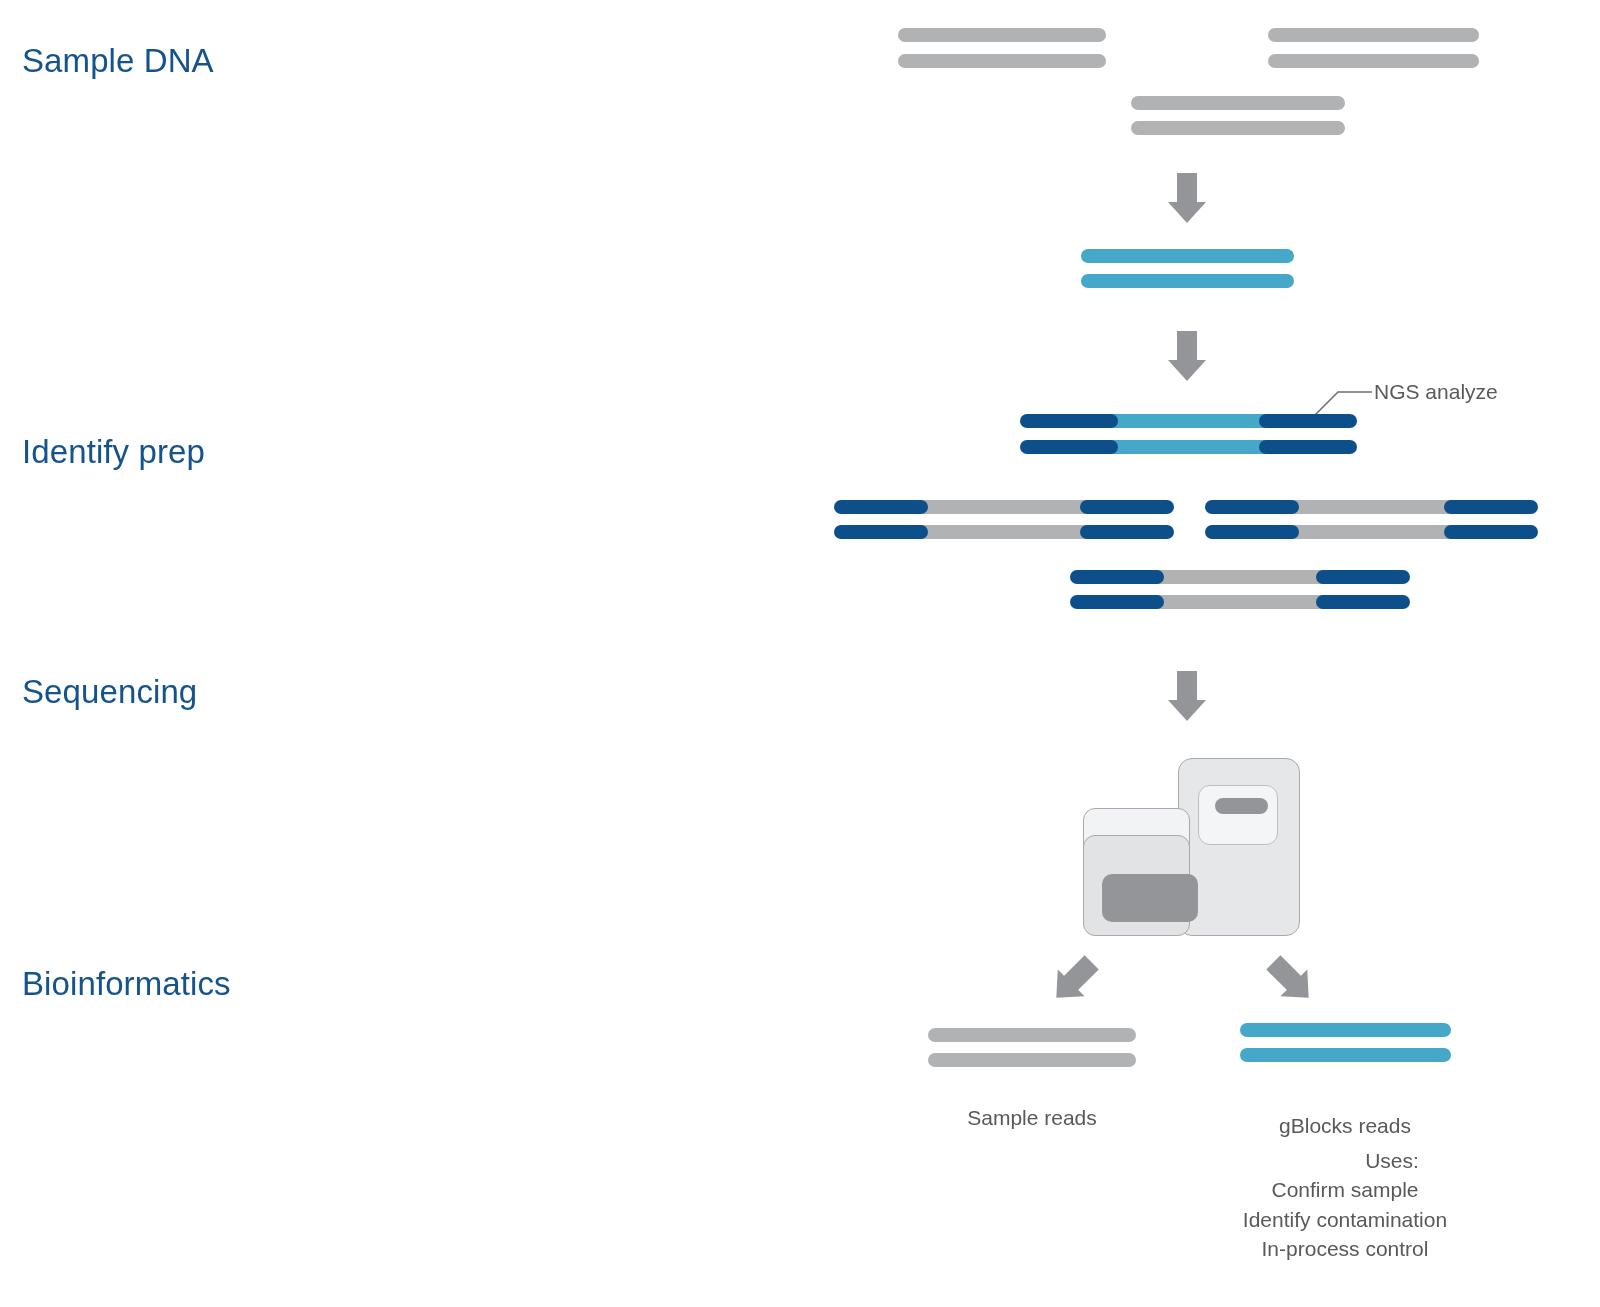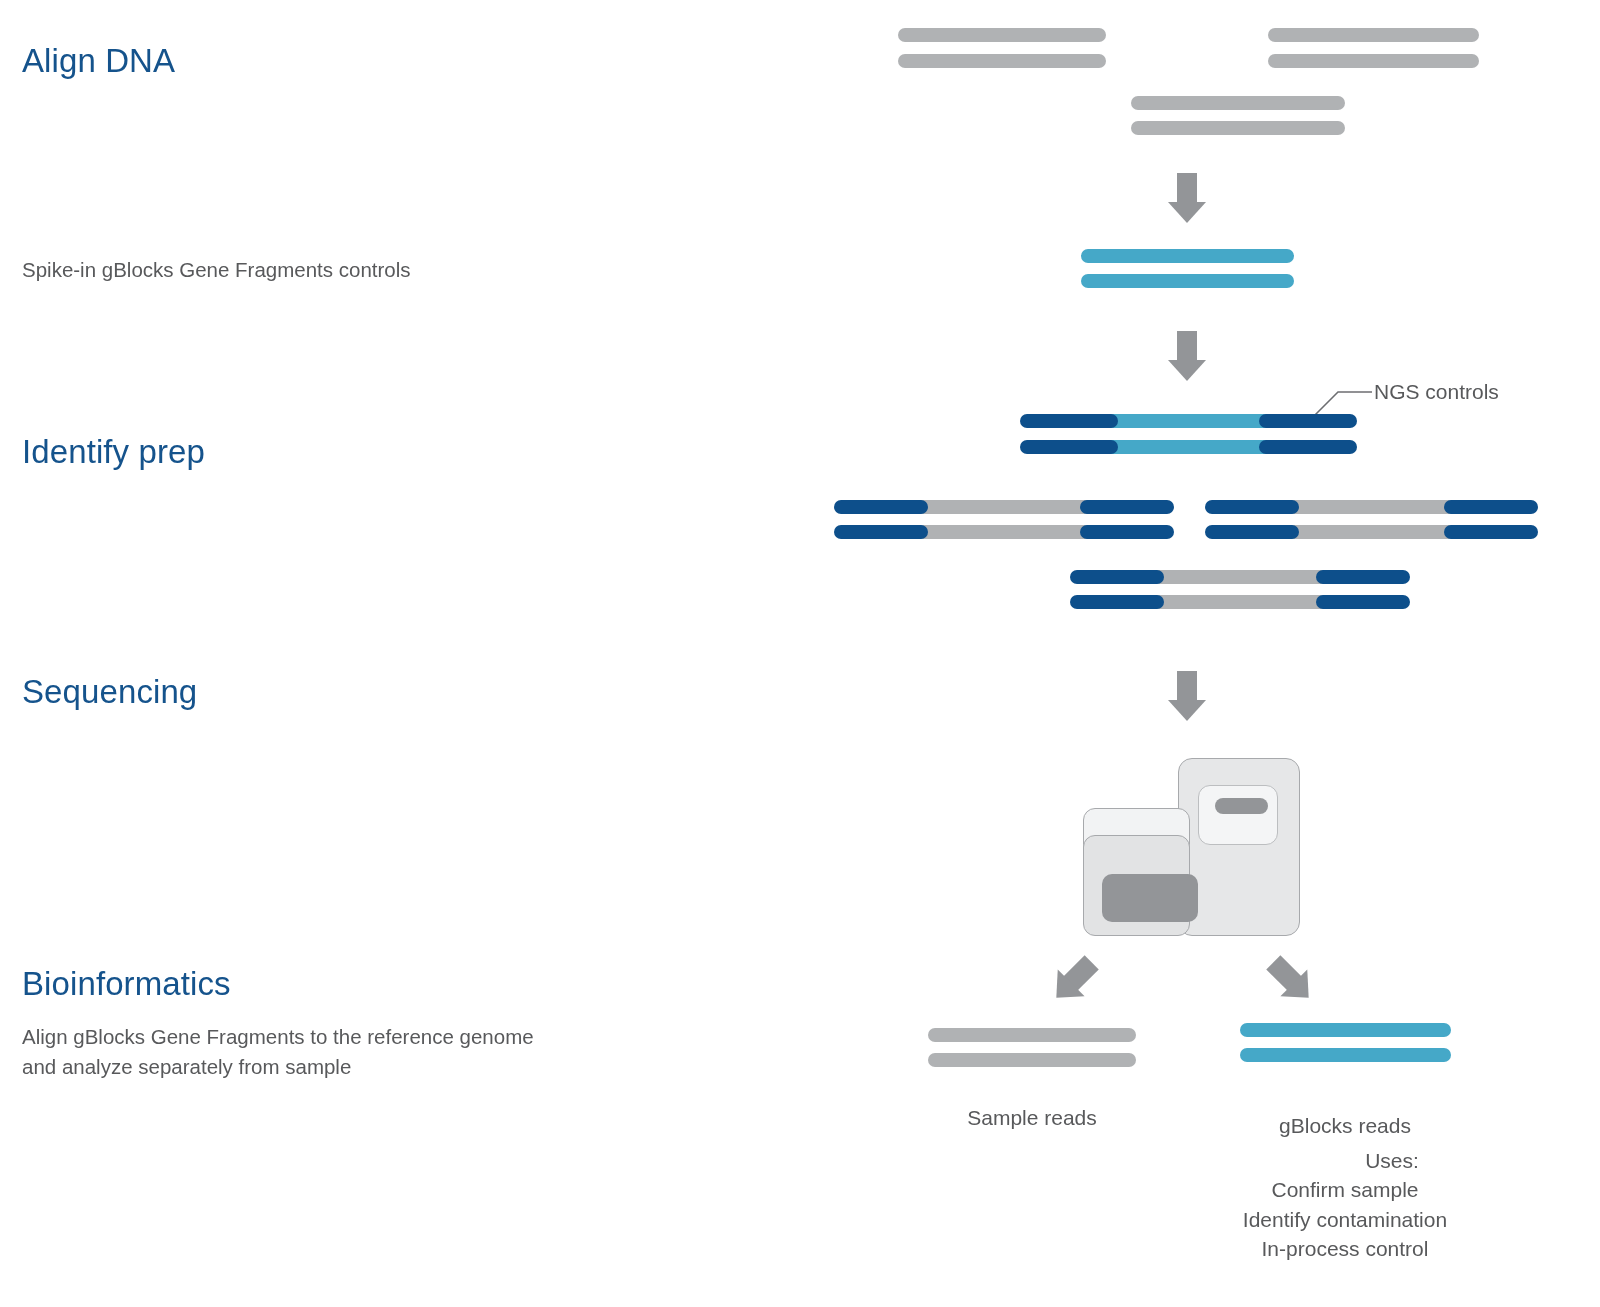--- a/index.html
+++ b/index.html
@@ -153,32 +153,29 @@
   }
 
   
   .leader { position: absolute; }
 </style>
 </head>
 <body>
 
 <div id="canvas">
 
-  <div class="stage-title" style="left:22px; top:42px;">Align DNA</div>
-
-  <div class="stage-desc" style="left:22px; top:255px;">Spike-in gBlocks Gene Fragments controls</div>
+  <div class="stage-title" style="left:22px; top:42px;">Sample DNA</div>
+
 
   <div class="stage-title" style="left:22px; top:433px;">Identify prep</div>
 
   <div class="stage-title" style="left:22px; top:673px;">Sequencing</div>
 
   <div class="stage-title" style="left:22px; top:965px;">Bioinformatics</div>
 
-  <div class="stage-desc" style="left:22px; top:1022px;">Align gBlocks Gene Fragments to the reference genome
-and analyze separately from sample</div>
 
   <div>
 
     <div class="bar gray" style="left:898px;  top:28px;  width:208px;"></div>
     <div class="bar gray" style="left:898px;  top:54px;  width:208px;"></div>
 
     <div class="bar gray" style="left:1268px; top:28px;  width:211px;"></div>
     <div class="bar gray" style="left:1268px; top:54px;  width:211px;"></div>
 
     <div class="bar gray" style="left:1131px; top:96px;  width:214px;"></div>
@@ -196,21 +193,21 @@
   </div>
 
   <div class="arrow-down" style="left:1168px; top:331px;">
     <div class="shaft"></div>
       <div class="head"></div>
   </div>
 
   <svg class="leader" style="left:1310px; top:380px; width:70px; height:40px;">
     <polyline points="2,38 28,12 62,12" fill="none" stroke="#6d6e71" stroke-width="1.6"></polyline>
   </svg>
-  <div class="callout-label" style="left:1374px; top:380px;">NGS controls</div>
+  <div class="callout-label" style="left:1374px; top:380px;">NGS analyze</div>
 
   <div>
     <div class="strand" style="left:1020px; top:414px; width:337px;">
       <div class="mid" style="left:40px; width:257px; background:#45a8c8;"></div>
       <div class="cap" style="left:0px;   width:98px;"></div>
       <div class="cap" style="left:239px; width:98px;"></div>
     </div>
     <div class="strand" style="left:1020px; top:440px; width:337px;">
       <div class="mid" style="left:40px; width:257px; background:#45a8c8;"></div>
       <div class="cap" style="left:0px;   width:98px;"></div>

